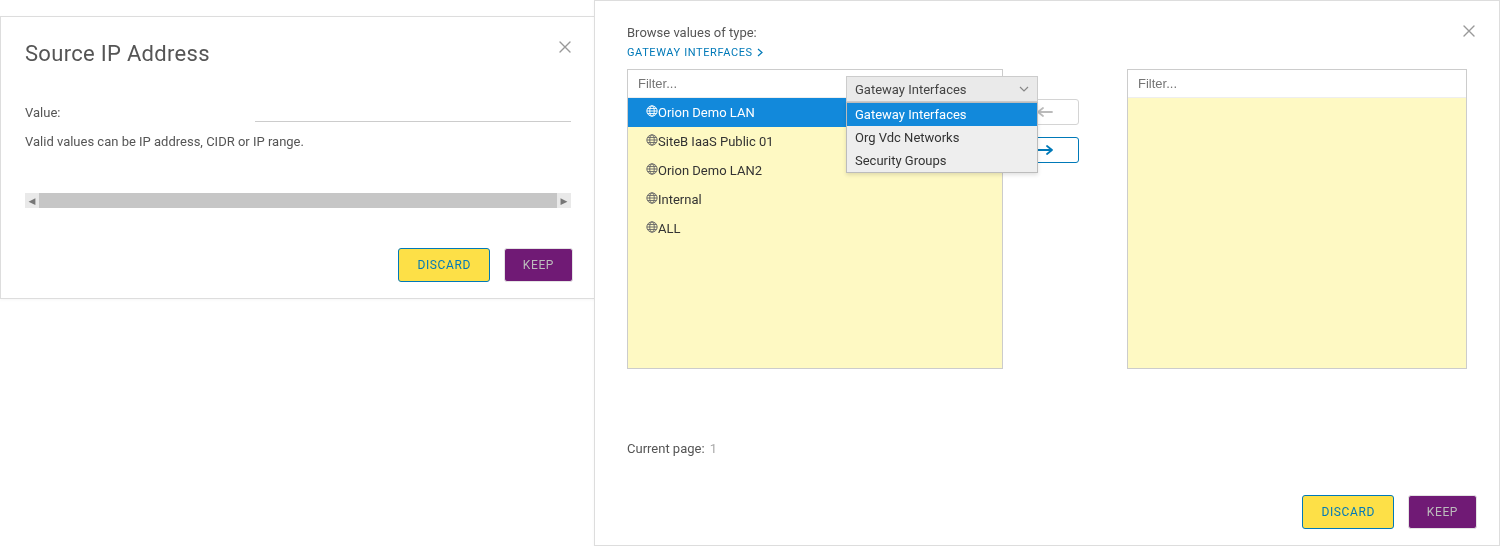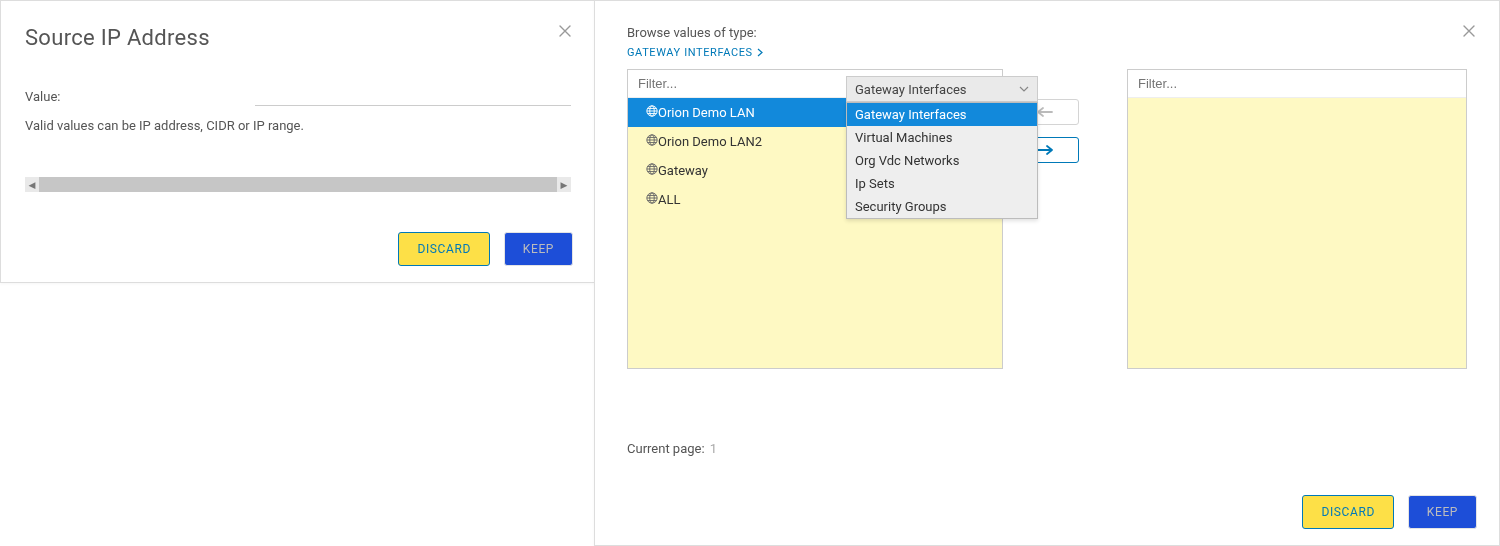--- a/index.html
+++ b/index.html
@@ -5,21 +5,21 @@
   * { box-sizing: border-box; }
   html, body { margin: 0; padding: 0; font-family: -apple-system, BlinkMacSystemFont, "Segoe UI", Roboto, Helvetica, Arial, sans-serif; font-size: 13px; color: #565656; background: #fff; }
   .stage { width: 1500px; height: 546px; position: relative; }
 
   .panel {
     position: absolute;
     background: #fff;
     border: 1px solid #dddddd;
     box-shadow: 0 1px 3px rgba(0,0,0,0.04);
   }
-  .panel-left { left: 0; top: 0; width: 596px; height: 283px; padding: 18px 24px 26px 24px; }
+  .panel-left { left: 0; top: 16px; width: 596px; height: 283px; padding: 18px 24px 26px 24px; }
   .panel-right{ left: 594px; top: 0; width: 906px; height: 546px; padding: 18px 24px 18px 32px; }
 
   .panel h1 { font-size: 22px; font-weight: 400; color: #555; margin: 6px 0 34px 0; letter-spacing: .3px; }
   .close-x { position: absolute; right: 22px; top: 22px; width: 16px; height: 16px; color: #999; cursor: pointer; }
 
   .form-row { display: flex; align-items: flex-end; gap: 0; margin-bottom: 12px; }
   .form-label { width: 230px; color:#555; padding-bottom: 2px; }
   .underline-input { flex: 1; border: none; border-bottom: 1px solid #ccc; padding: 3px 0; font-size: 13px; outline: none; background: transparent; }
 
   .hint { color:#555; font-size: 13px; margin-top: 6px; }
@@ -27,21 +27,21 @@
   .fake-scroll { position: relative; margin-top: 44px; height: 15px; width: 100%; }
   .fake-scroll .arrow { position:absolute; top:0; width:14px; height:15px; background:#e9e9e9; color:#777; font-size:9px; display:flex; align-items:center; justify-content:center; }
   .fake-scroll .arrow.l{ left:0; }
   .fake-scroll .arrow.r{ right:0; }
   .fake-scroll .track{ position:absolute; left:14px; right:14px; top:0; height:15px; background:#fff;}
   .fake-scroll .thumb{ position:absolute; left:14px; top:0; height:15px; width:calc(100% - 28px); background:#c6c6c6; }
 
   .btn-row { position: absolute; right: 22px; bottom: 16px; display:flex; gap: 14px; }
   .btn { height: 34px; padding: 0 18px; font-size: 12px; letter-spacing: .6px; border-radius: 3px; display:flex; align-items:center; justify-content:center; cursor:pointer; user-select:none; }
   .btn-outline { border: 1px solid #0079b8; color: #0079b8; background:#fde047; }
-  .btn-disabled{ border: 1px solid #e4e4e4; color:#bcbcbc; background:#1d4ed8; cursor:default; }
+  .btn-disabled{ border: 1px solid #e4e4e4; color:#bcbcbc; background:#701a75; cursor:default; }
 
   
   .browse-row { margin-top: 6px; }
   .link-breadcrumb { color:#0079b8; font-size:11px; letter-spacing:.6px; text-transform:uppercase; display:inline-flex; align-items:center; gap:4px; margin-top:6px; cursor:pointer; }
 
   .picker { position: relative; margin-top: 10px; height: 300px; }
   .listbox { position:absolute; border:1px solid #ccc; width: 376px; height: 300px; background:#fef9c3; }
   .listbox.left  { left: 0; }
   .listbox.right { left: 500px; width: 340px; }
   .listbox .filter { width: 100%; border: none; border-bottom: 1px solid #eee; padding: 6px 10px; color:#999; font-size:13px; outline:none; }
@@ -124,29 +124,37 @@
                   <path d="M1 7 H13 M2.2 4 H11.8 M2.2 10 H11.8" stroke="currentColor" stroke-width="1.1"></path>
                 </svg></span>
               <span>Orion Demo LAN</span>
             </div>
             <div class="item">
               <span style="color: rgb(102, 102, 102);"><svg class="net-icon" viewBox="0 0 14 14">
                   <circle cx="7" cy="7" r="6" fill="none" stroke="currentColor" stroke-width="1.1"></circle>
                   <ellipse cx="7" cy="7" rx="2.6" ry="6" fill="none" stroke="currentColor" stroke-width="1.1"></ellipse>
                   <path d="M1 7 H13 M2.2 4 H11.8 M2.2 10 H11.8" stroke="currentColor" stroke-width="1.1"></path>
                 </svg></span>
+              <span>SiteB IaaS Public 01</span>
+            </div>
+            <div class="item">
+              <span style="color: rgb(102, 102, 102);"><svg class="net-icon" viewBox="0 0 14 14">
+                  <circle cx="7" cy="7" r="6" fill="none" stroke="currentColor" stroke-width="1.1"></circle>
+                  <ellipse cx="7" cy="7" rx="2.6" ry="6" fill="none" stroke="currentColor" stroke-width="1.1"></ellipse>
+                  <path d="M1 7 H13 M2.2 4 H11.8 M2.2 10 H11.8" stroke="currentColor" stroke-width="1.1"></path>
+                </svg></span>
               <span>Orion Demo LAN2</span>
             </div>
             <div class="item">
               <span style="color: rgb(102, 102, 102);"><svg class="net-icon" viewBox="0 0 14 14">
                   <circle cx="7" cy="7" r="6" fill="none" stroke="currentColor" stroke-width="1.1"></circle>
                   <ellipse cx="7" cy="7" rx="2.6" ry="6" fill="none" stroke="currentColor" stroke-width="1.1"></ellipse>
                   <path d="M1 7 H13 M2.2 4 H11.8 M2.2 10 H11.8" stroke="currentColor" stroke-width="1.1"></path>
                 </svg></span>
-              <span>Gateway</span>
+              <span>Internal</span>
             </div>
             <div class="item">
               <span style="color: rgb(102, 102, 102);"><svg class="net-icon" viewBox="0 0 14 14">
                   <circle cx="7" cy="7" r="6" fill="none" stroke="currentColor" stroke-width="1.1"></circle>
                   <ellipse cx="7" cy="7" rx="2.6" ry="6" fill="none" stroke="currentColor" stroke-width="1.1"></ellipse>
                   <path d="M1 7 H13 M2.2 4 H11.8 M2.2 10 H11.8" stroke="currentColor" stroke-width="1.1"></path>
                 </svg></span>
               <span>ALL</span>
             </div>
           </div>
@@ -184,20 +192,18 @@
 
   <div class="dd">
     <div class="dd-control">
       <span>Gateway Interfaces</span>
       <svg width="10" height="6" viewBox="0 0 10 6">
           <path d="M1 1 L5 5 L9 1" fill="none" stroke="#888" stroke-width="1.2"></path>
         </svg>
     </div>
     <div class="dd-list" id="dd-list">
         <div class="dd-opt sel">Gateway Interfaces</div>
-        <div class="dd-opt">Virtual Machines</div>
         <div class="dd-opt">Org Vdc Networks</div>
-        <div class="dd-opt">Ip Sets</div>
         <div class="dd-opt">Security Groups</div>
       </div>
   </div>
 
 </div>
 
 </body></html>

